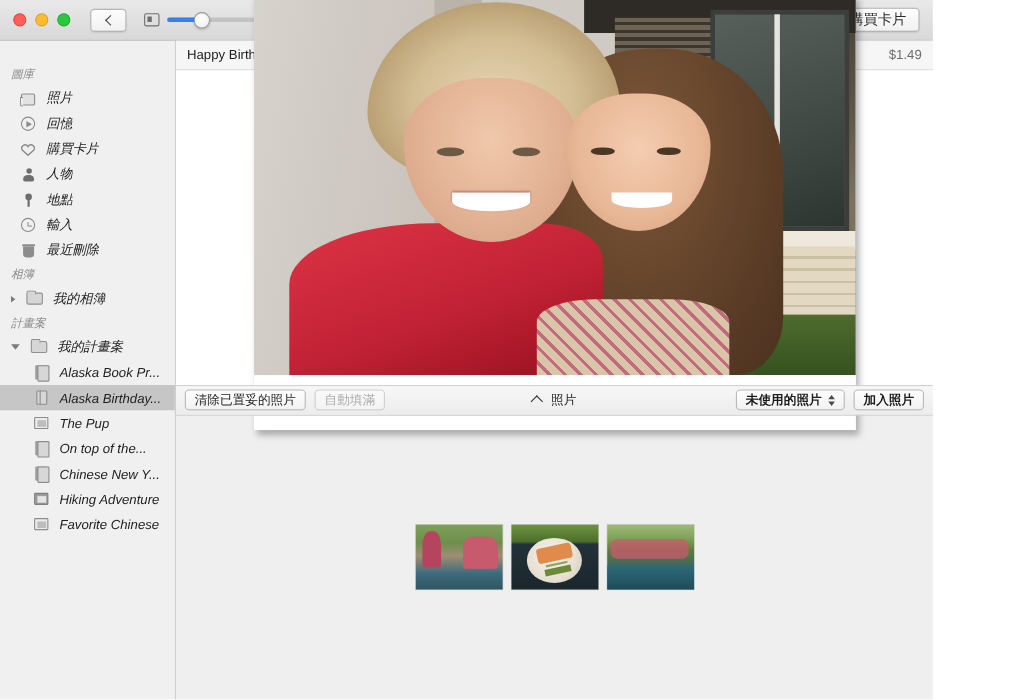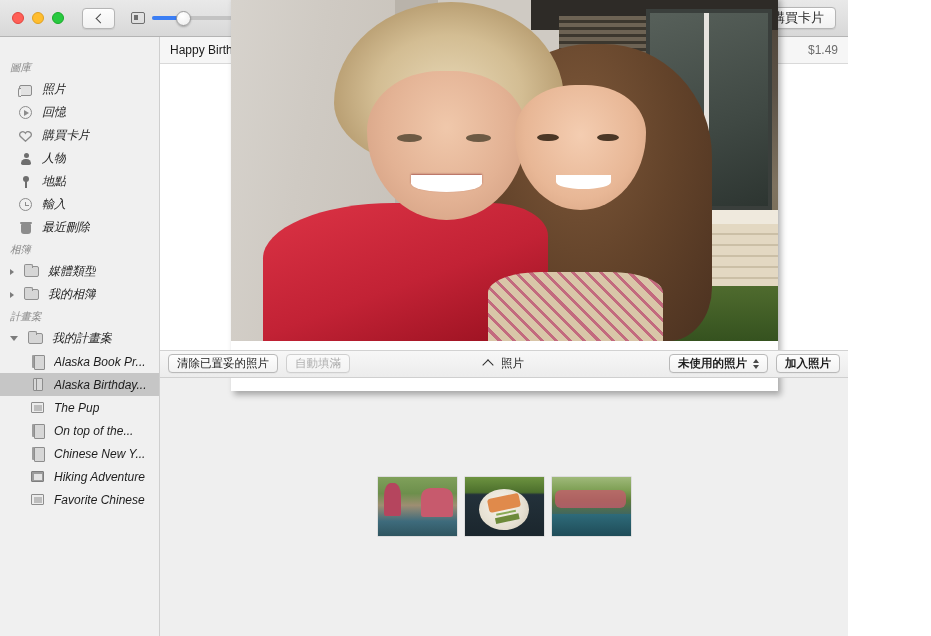--- a/index.html
+++ b/index.html
@@ -313,27 +313,20 @@
         <span class="sb-label">輸入</span>
       </div>
       <div class="sb-item">
         <span class="ico">
             <span class="g-trash"></span>
           </span>
         <span class="sb-label">最近刪除</span>
       </div>
 
       <div class="sb-header">相簿</div>
-      <div class="sb-item indent2">
-        <span class="tri"></span>
-        <span class="ico">
-            <span class="g-folder"></span>
-          </span>
-        <span class="sb-label">媒體類型</span>
-      </div>
       <div class="sb-item indent2">
         <span class="tri"></span>
         <span class="ico">
             <span class="g-folder"></span>
           </span>
         <span class="sb-label">我的相簿</span>
       </div>
 
       <div class="sb-header">計畫案</div>
       <div class="sb-item indent2">

